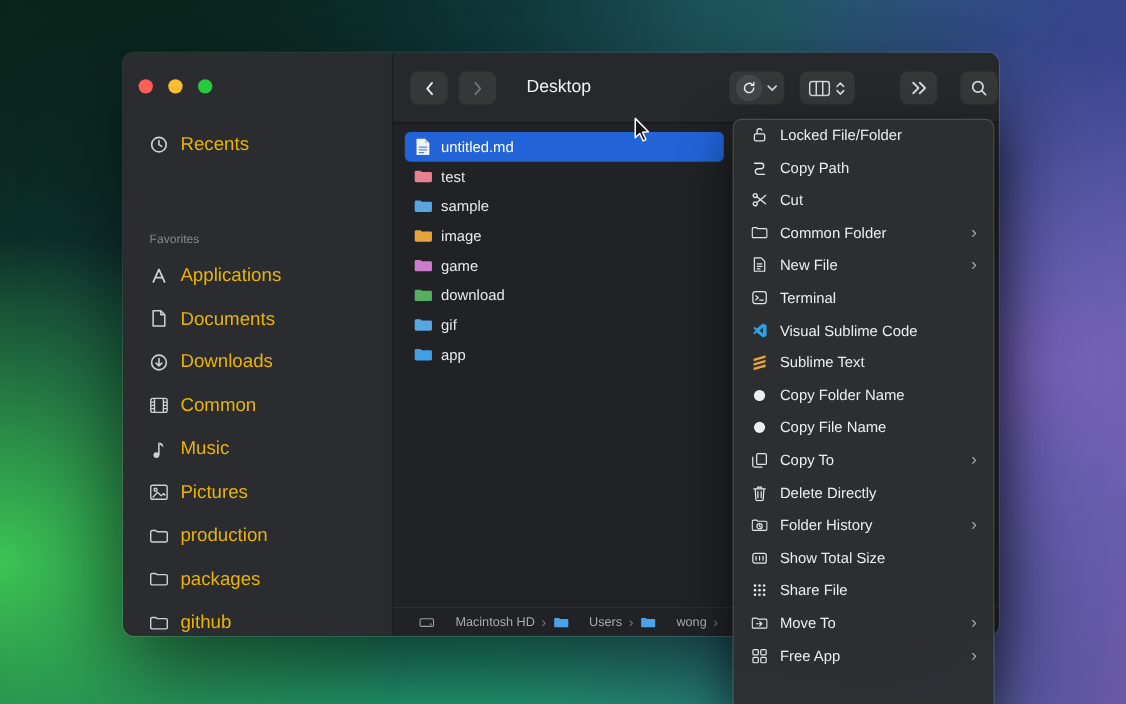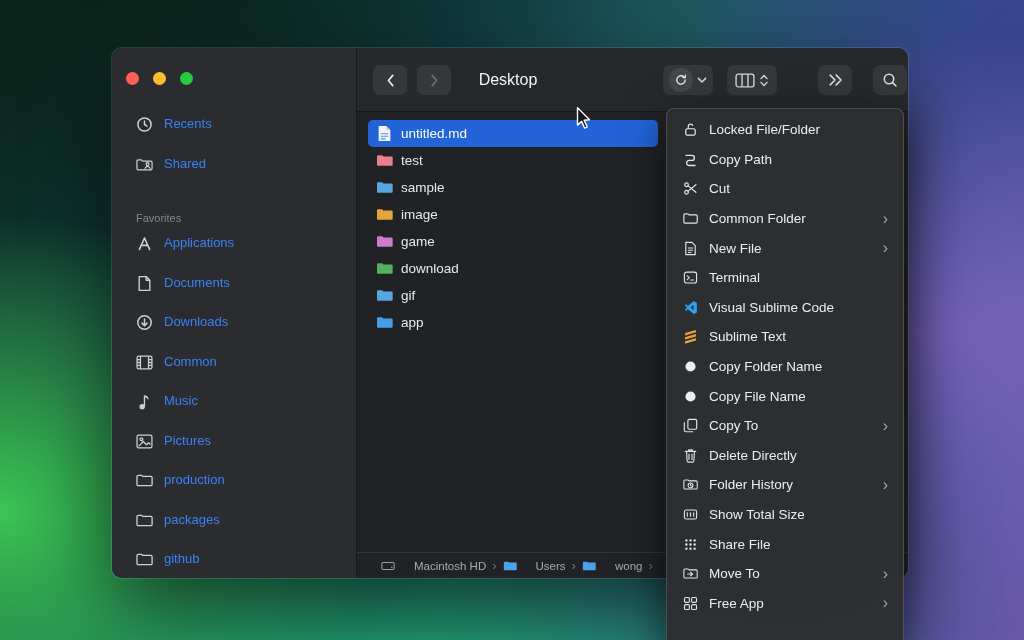--- a/index.html
+++ b/index.html
@@ -18,21 +18,21 @@
     background:#202225;box-shadow:0 0 0 1px rgba(255,255,255,.13),0 30px 80px rgba(0,0,0,.55);z-index:10}
   .sidebar{position:absolute;left:0;top:0;bottom:0;width:245px;background:#2a2c2f;
     border-radius:10px 0 0 10px;border-right:1px solid rgba(0,0,0,.45);overflow:hidden}
   .traffic{position:absolute;left:14px;top:24px;display:flex;gap:14px}
   .tl{width:13px;height:13px;border-radius:50%;display:inline-block}
   .tl.red{background:#ff5f57}.tl.yellow{background:#febc2e}.tl.green{background:#28c840}
   .side-list{position:absolute;left:12px;right:10px}
   #side-top{top:68px}
   .side-section{position:absolute;left:24px;top:164px;font-size:11px;color:#85888d;font-weight:400}
   #side-fav{top:187px}
-  .side-item{height:30px;display:flex;gap:11px;padding:0 11px;border-radius:6px;color:#3b82f6;font-size:13px}
+  .side-item{height:30px;display:flex;align-items:center;gap:11px;padding:0 11px;border-radius:6px;color:#eab308;font-size:17px}
   #side-top .side-item{margin-bottom:10px}
   #side-fav .side-item{margin-bottom:9.5px}
   .side-ico{width:18px;display:flex;justify-content:center}
   .side-ico svg{width:17px;height:17px}
   .content{position:absolute;left:245px;top:0;right:0;bottom:0;border-radius:0 10px 10px 0;overflow:hidden}
   .toolbar{position:absolute;left:0;right:0;top:0;height:64px;background:#26282b;border-bottom:1px solid rgba(0,0,0,.4)}
   .tb-btn{position:absolute;top:17px;height:30px;border-radius:7px;background:rgba(255,255,255,.07);
     display:flex;align-items:center;justify-content:center;gap:4px}
   .tb-btn svg{display:block}
   .tb-btn.back{left:16px;width:34px}
@@ -57,21 +57,21 @@
   .file-ico{width:18px;display:flex;justify-content:center}
   .file-ico svg{width:17px;height:17px}
   .path-bar{position:absolute;left:0;right:0;bottom:0;height:26px;border-top:1px solid rgba(255,255,255,.09);
     display:flex;align-items:center;padding-left:24px;gap:4px;font-size:11.5px;color:#a7abb0;background:#202225;white-space:nowrap;overflow:hidden}
   .crumb{display:flex;align-items:center;gap:19px}
   .crumb-ico svg{width:14px;height:12px;display:block}
   .crumb-sep{color:#74777c;font-size:13px;padding:0 2px}
   .menu{position:absolute;left:666px;top:108px;width:238px;height:545px;background:rgba(44,46,49,.97);
     border:1px solid rgba(255,255,255,.15);border-radius:8px;padding:6px 5px;z-index:40;
     box-shadow:0 14px 44px rgba(0,0,0,.6)}
-  .menu-row{height:29.6px;display:flex;align-items:center;gap:10px;padding:0 10px;border-radius:5px;color:#ecedef;font-size:13.5px}
+  .menu-row{height:29.6px;display:flex;gap:10px;padding:0 10px;border-radius:5px;color:#ecedef;font-size:13.5px}
   .menu-ico{width:17px;display:flex;justify-content:center}
   .menu-ico svg{width:15px;height:15px;display:block}
   .menu-chevron{margin-left:auto;color:#a2a5aa;font-size:16px;line-height:1}
   .cursor{position:absolute;left:576px;top:106px;z-index:60;pointer-events:none}
 </style>
 </head>
 <body>
 
 <div class="desktop">
 
@@ -85,30 +85,20 @@
       </div>
       <div class="side-list" id="side-top">
           <div class="side-item">
             <span class="side-ico">
               <svg viewBox="0 0 16 16" fill="none" stroke="#ccd1d7" stroke-width="1.4" stroke-linecap="round">
                 <circle cx="8" cy="8" r="6.2"></circle>
                 <path d="M8 4.6V8l2.4 1.5"></path>
               </svg>
             </span>
             <span>Recents</span>
-          </div>
-          <div class="side-item">
-            <span class="side-ico">
-              <svg viewBox="0 0 18 15" fill="none" stroke="#ccd1d7" stroke-width="1.3" stroke-linecap="round" stroke-linejoin="round">
-                <path d="M1 4c0-.9.5-1.4 1.4-1.4h3.2L7 3.9h8.6c.9 0 1.4.5 1.4 1.4v6.5c0 .9-.5 1.4-1.4 1.4H2.4c-.9 0-1.4-.5-1.4-1.4z"></path>
-                <circle cx="12.2" cy="7.1" r="1.5"></circle>
-                <path d="M9.6 11.7c.4-1.5 1.4-2.3 2.6-2.3s2.2.8 2.6 2.3"></path>
-              </svg>
-            </span>
-            <span>Shared</span>
           </div>
         </div>
       <div class="side-section">Favorites</div>
       <div class="side-list" id="side-fav">
           <div class="side-item">
             <span class="side-ico">
               <svg viewBox="0 0 16 16" fill="none" stroke="#ccd1d7" stroke-width="1.5" stroke-linecap="round" stroke-linejoin="round">
                 <path d="M3.2 13.5 8 2.8l4.8 10.7M4.9 9.8h6.2"></path>
               </svg>
             </span>

